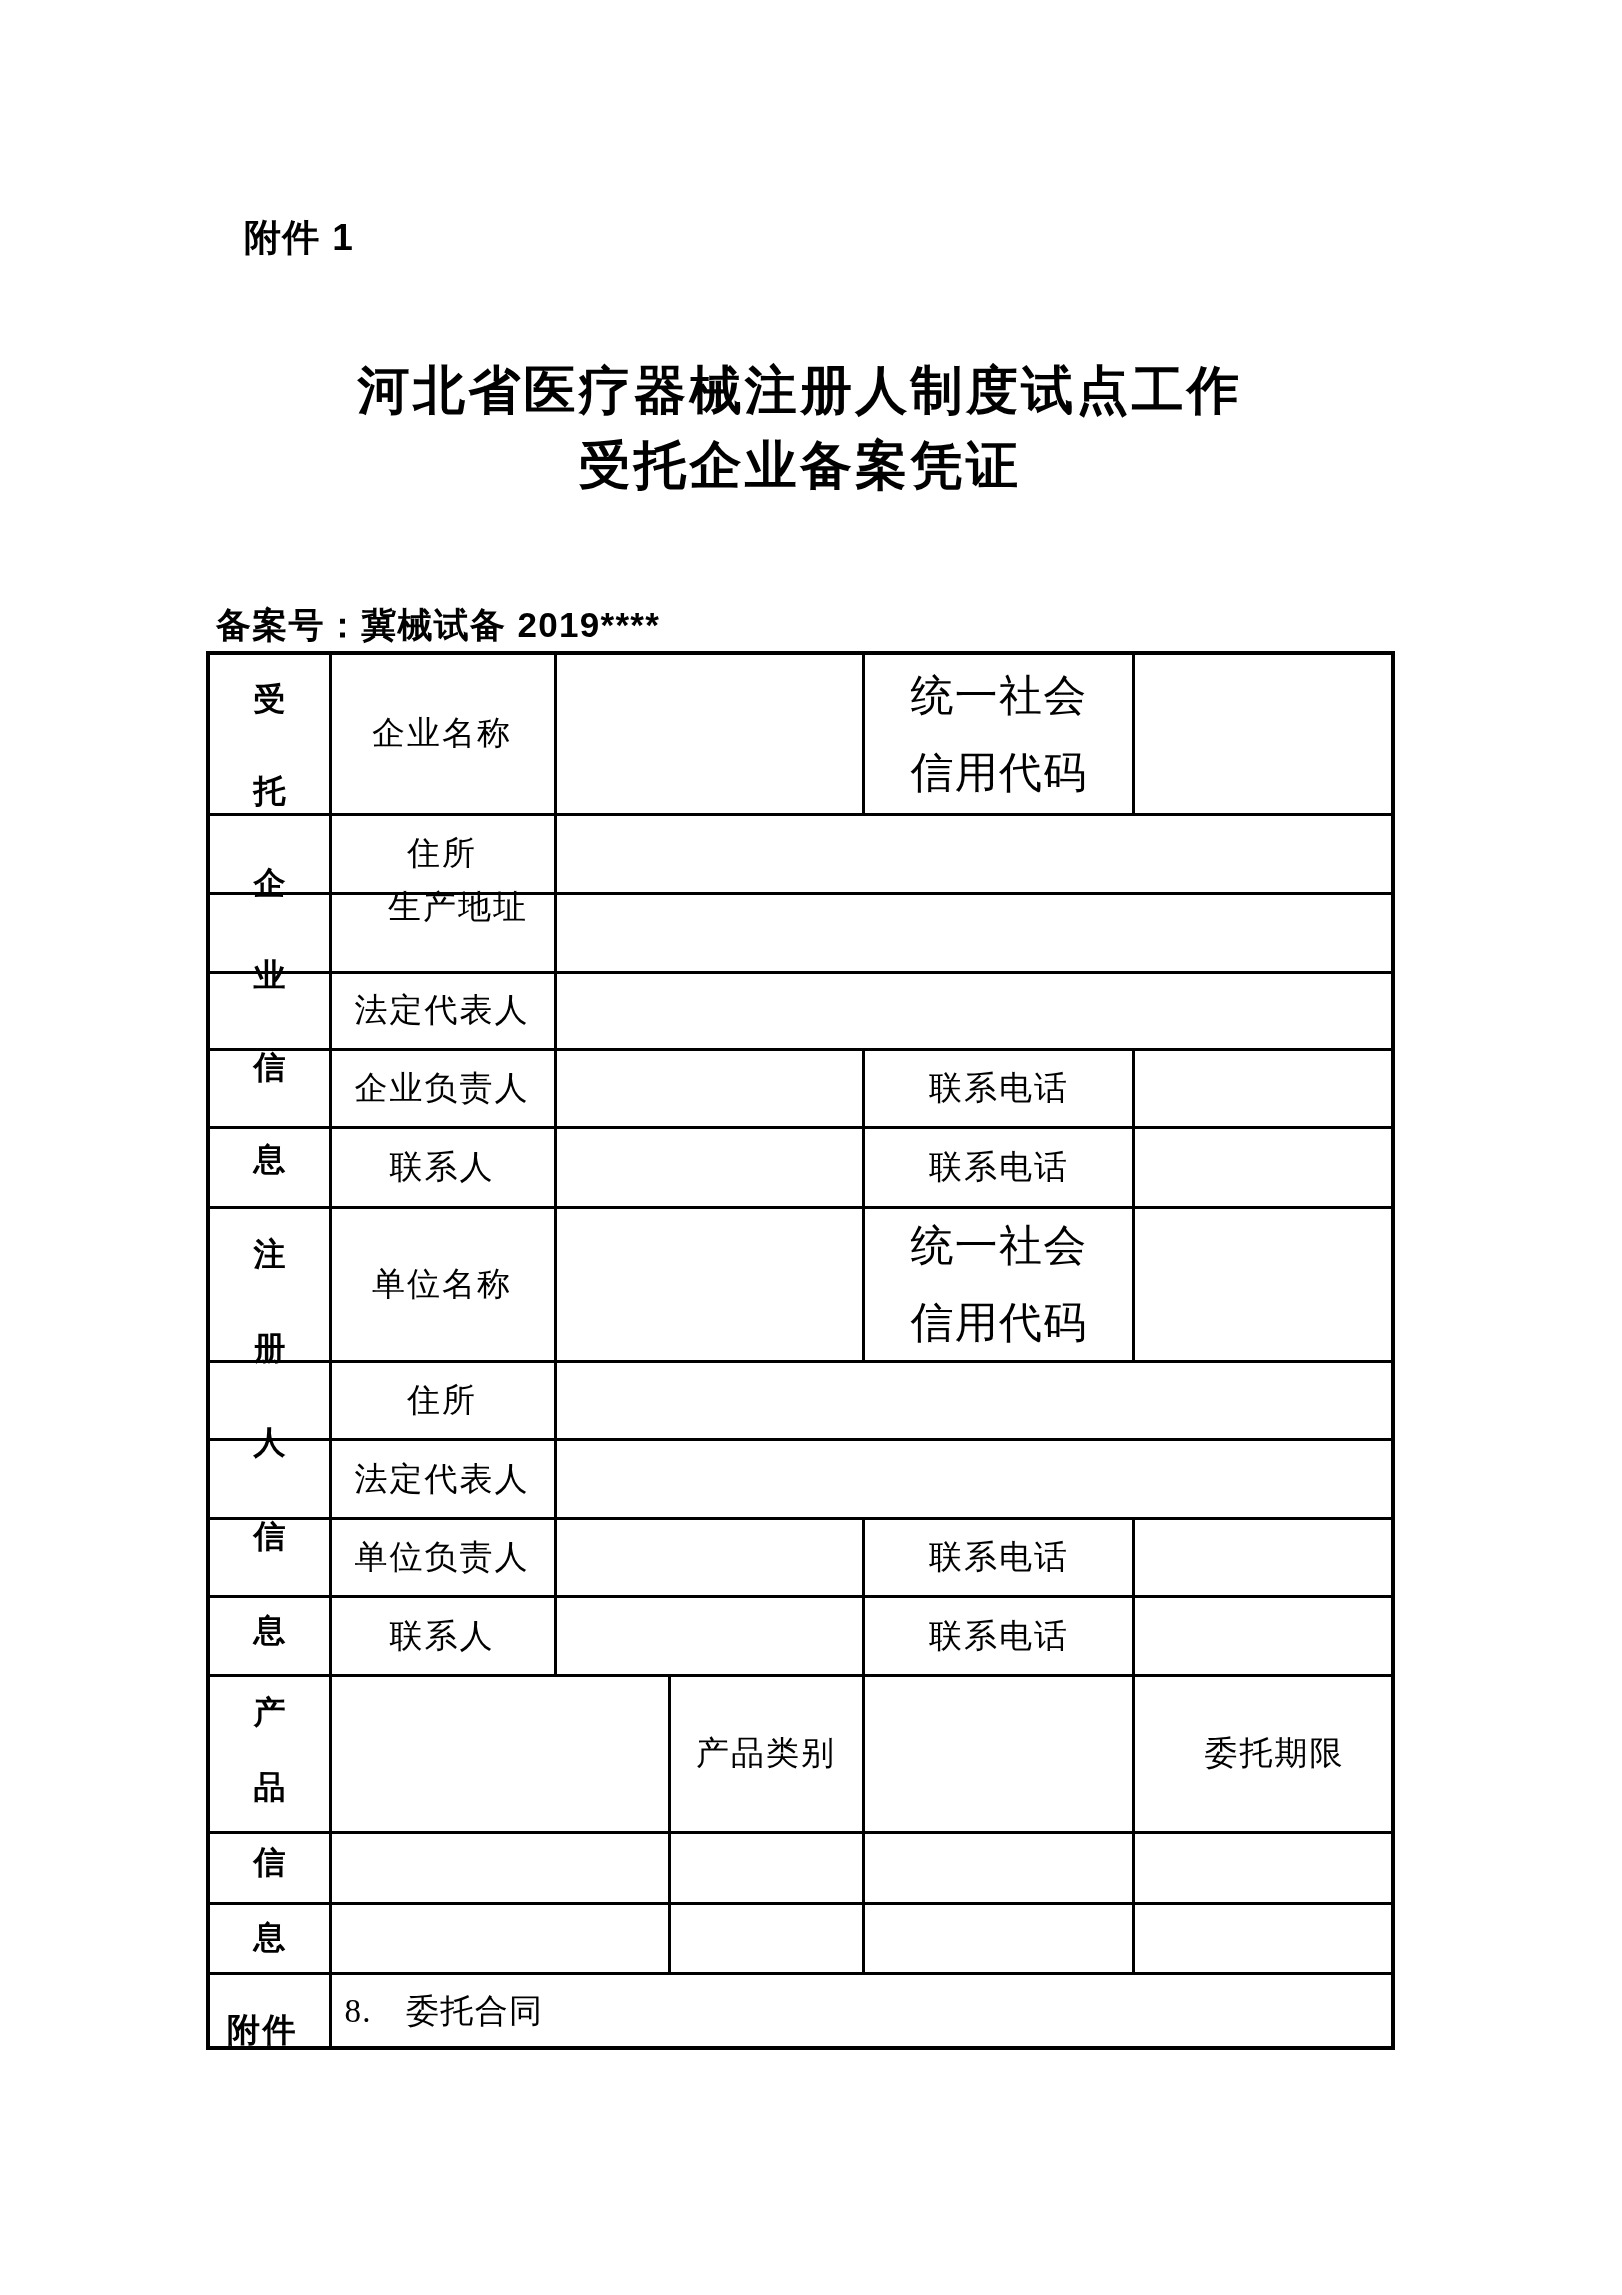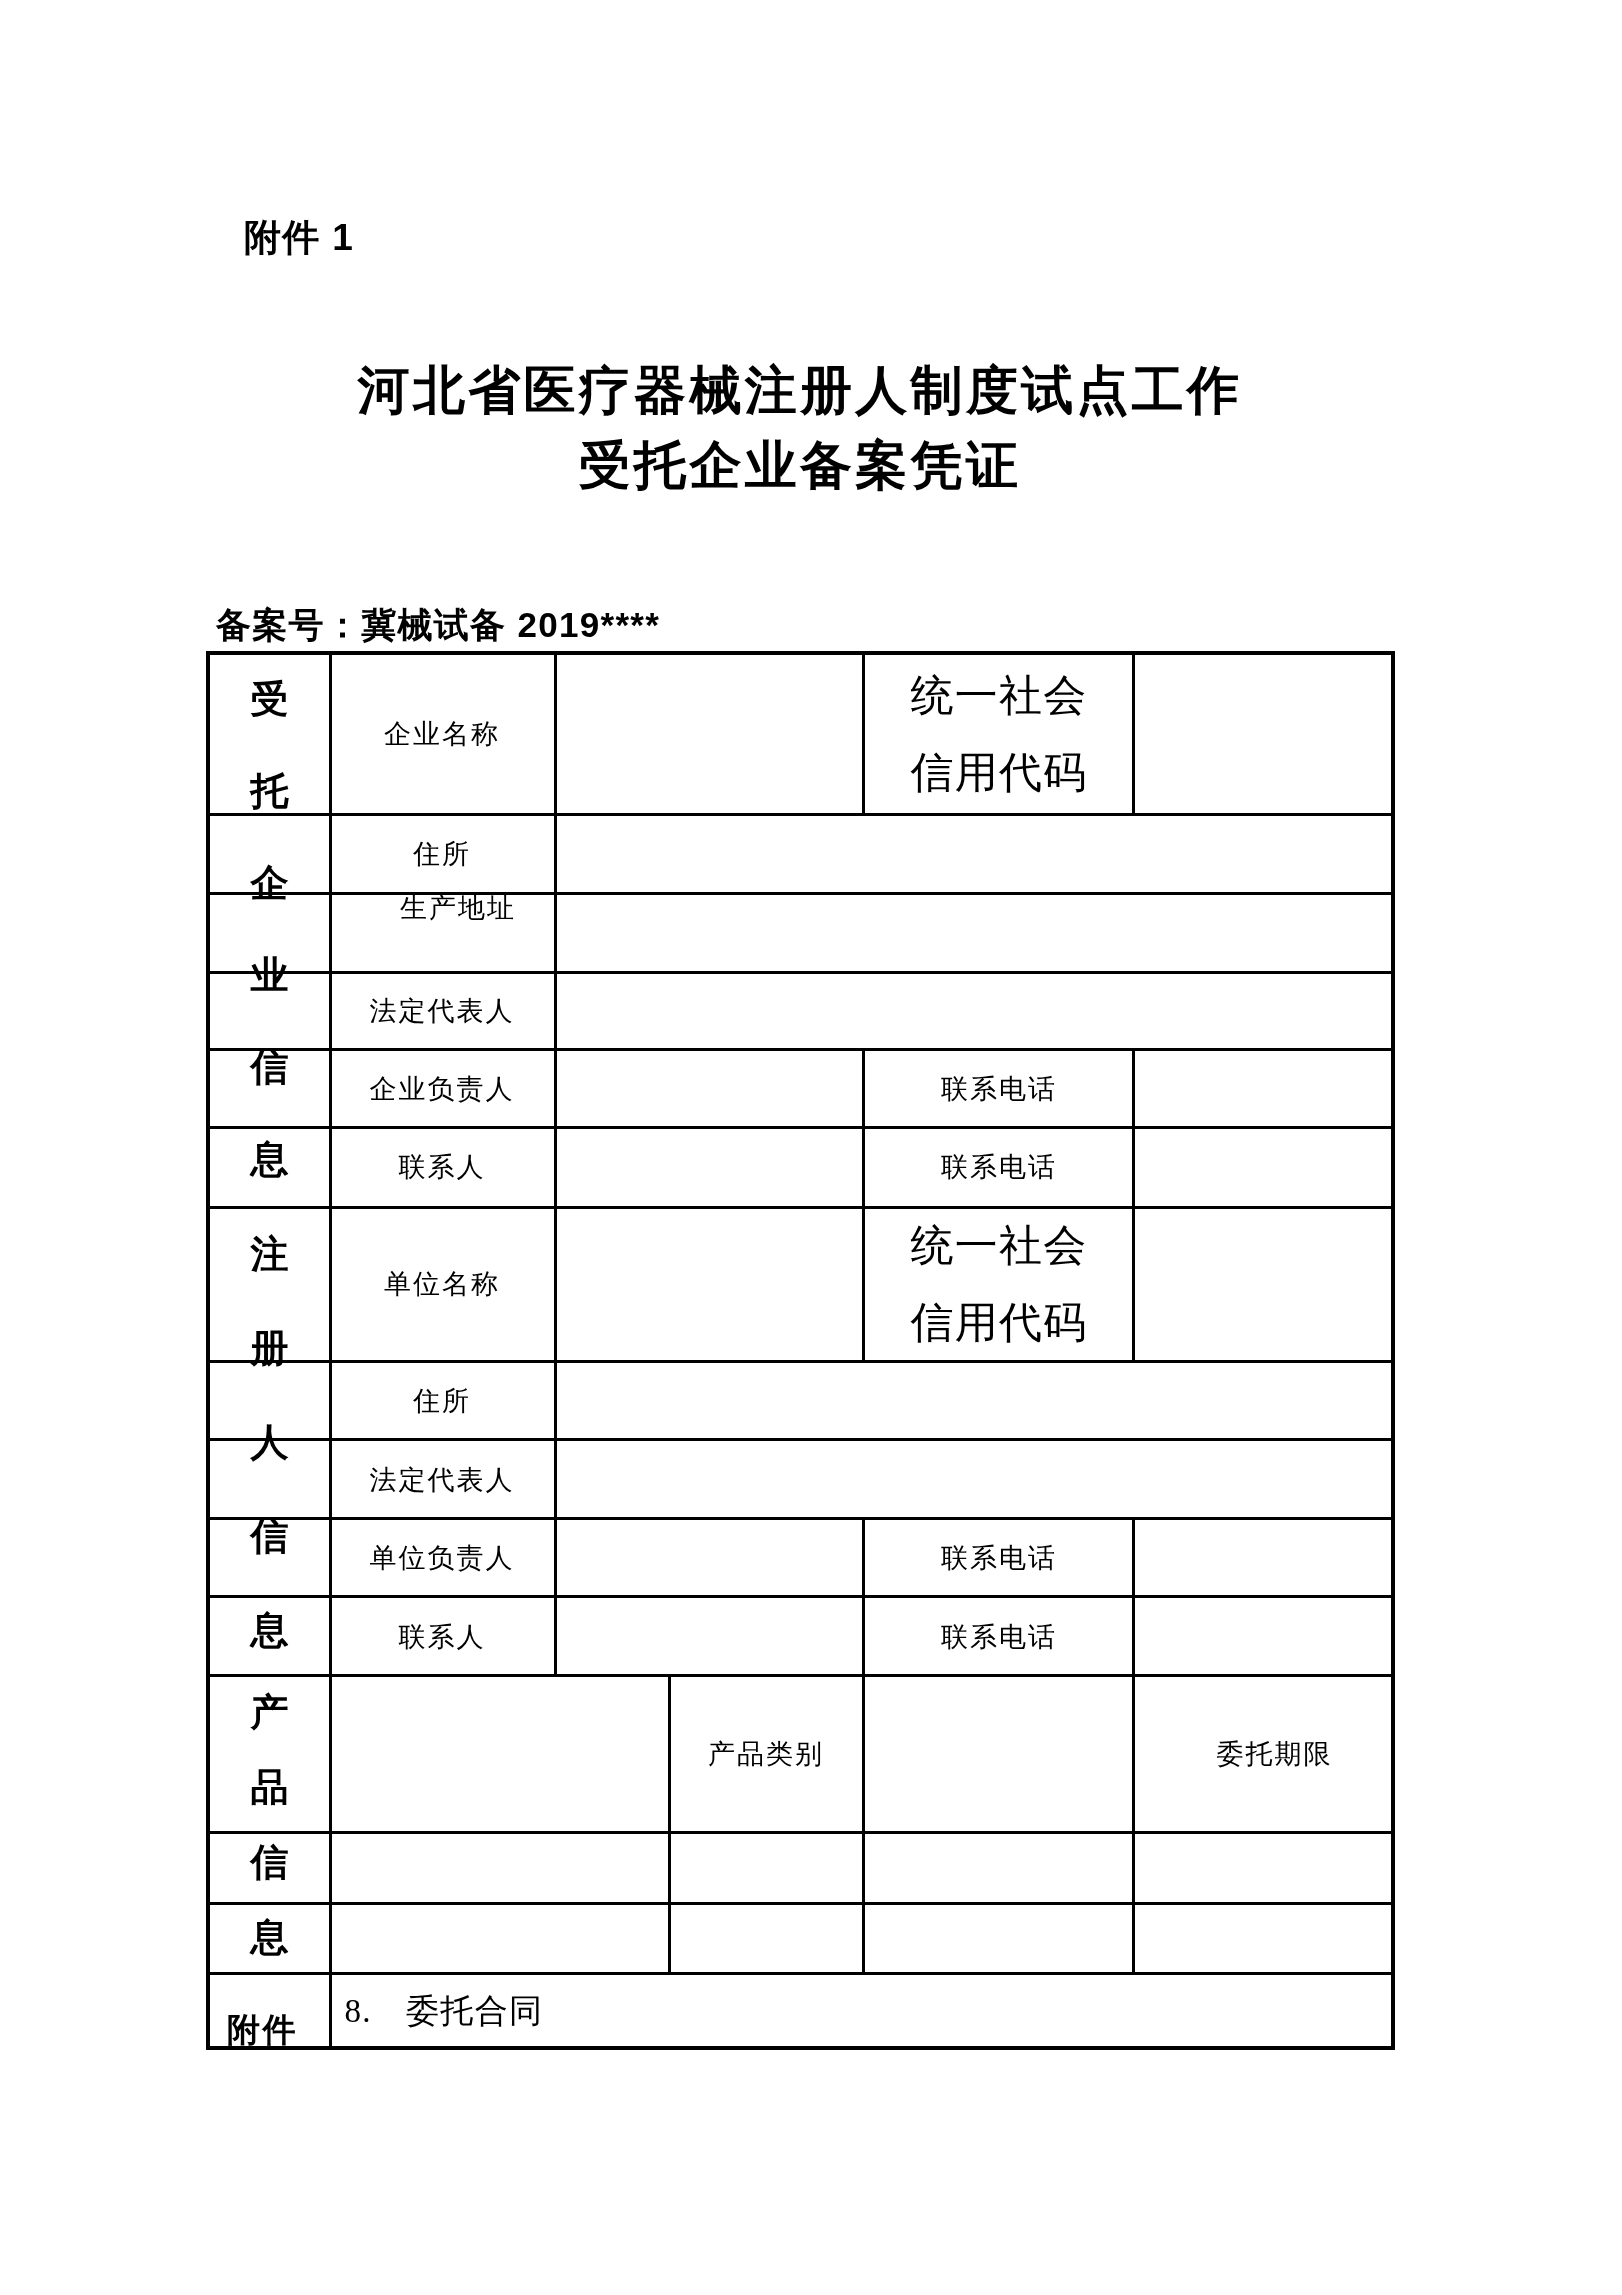--- a/index.html
+++ b/index.html
@@ -7,23 +7,23 @@
         font-family:"Liberation Serif", serif;}
   .line{position:absolute;background:#000000;}
   .cell{position:absolute;display:flex;align-items:center;justify-content:center;text-align:center;}
   .att-no{position:absolute;left:244px;top:216px;font-family:"Liberation Sans", sans-serif;
           font-weight:700;font-size:37px;line-height:43px;letter-spacing:1.3px;}
   .title{position:absolute;left:208px;top:353px;width:1184px;text-align:center;
          font-family:"Liberation Sans", sans-serif;font-weight:700;font-size:52px;
          line-height:75px;letter-spacing:3.3px;}
   .filing{position:absolute;left:216px;top:601px;font-family:"Liberation Sans", sans-serif;
           font-weight:700;font-size:35px;line-height:47px;letter-spacing:1.3px;}
-  .flabel{font-size:27px;letter-spacing:2px;font-weight:400;}
+  .flabel{font-size:33px;letter-spacing:2px;font-weight:400;}
   .vlabel{position:absolute;left:248px;width:43px;text-align:center;font-weight:700;
-          font-size:38px;word-break:break-all;}
+          font-size:32px;word-break:break-all;}
   .seclab{font-weight:700;font-size:33px;letter-spacing:2.6px;}
   .pre{white-space:pre-line;line-height:77px;font-size:43px;letter-spacing:1.3px;}
   .item{position:absolute;display:flex;align-items:center;justify-content:flex-start;
         font-size:33px;letter-spacing:1.3px;padding-left:14.4px;box-sizing:border-box;}
 </style>
 </head>
 <body>
 
 <div class="page">
 

